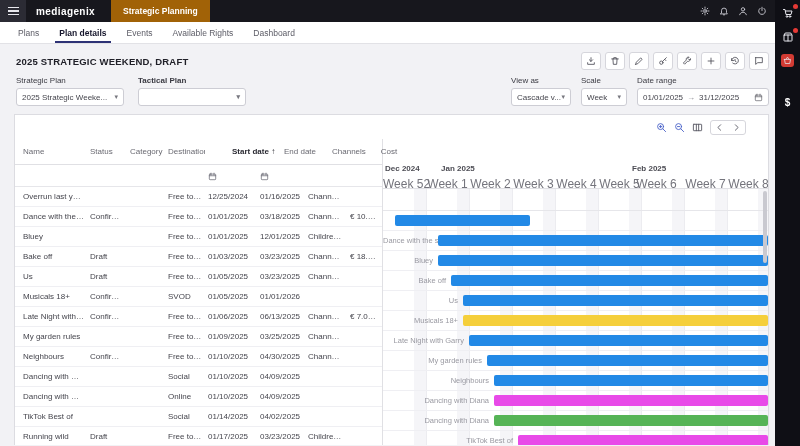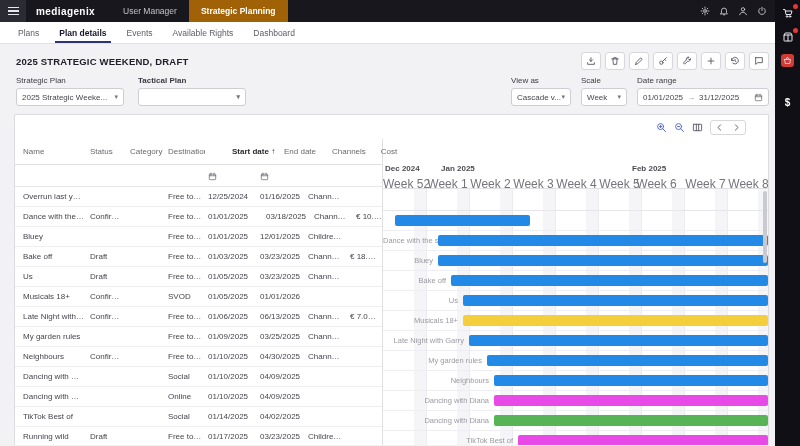--- a/index.html
+++ b/index.html
@@ -97,21 +97,20 @@
 <body>
 
 <div class="topbar">
   <div class="burger">
       <span></span>
       <span></span>
       <span></span>
     </div>
   <div class="logo">mediagenix</div>
   <div class="topnav">
-      <div class="topnav-item">User Manager</div>
       <div class="topnav-item active">Strategic Planning</div>
     </div>
   <div class="topbar-icons">
       <div class="tb-btn">
         <span class="ico">
           <svg viewBox="0 0 24 24" fill="none" stroke="currentColor" stroke-width="2" stroke-linecap="round" stroke-linejoin="round" width="10" height="10">
             <circle cx="12" cy="12" r="3.2"></circle>
             <path d="M12 2.5v3M12 18.5v3M2.5 12h3M18.5 12h3M5.3 5.3l2.1 2.1M16.6 16.6l2.1 2.1M18.7 5.3l-2.1 2.1M7.4 16.6l-2.1 2.1"></path>
           </svg>
         </span>
@@ -390,21 +389,21 @@
               <div class="td" style="width: 48px;">01/16/2025</div>
               <div class="td" style="width: 42px;">Channel 1</div>
               <div class="td right" style="width: 36px;"></div>
             </div>
             <div class="tr">
               <div class="td" style="width: 72px;">Dance with the stars</div>
               <div class="td" style="width: 40px;">Confirmed</div>
               <div class="td" style="width: 38px;"></div>
               <div class="td" style="width: 40px;">Free to air</div>
               <div class="td" style="width: 52px;">01/01/2025</div>
-              <div class="td" style="width: 48px; margin-left: 6px;">03/18/2025</div>
+              <div class="td" style="width: 48px;">03/18/2025</div>
               <div class="td" style="width: 42px;">Channel 1</div>
               <div class="td right" style="width: 36px;">€ 10.000,00</div>
             </div>
             <div class="tr">
               <div class="td" style="width: 72px;">Bluey</div>
               <div class="td" style="width: 40px;"></div>
               <div class="td" style="width: 38px;"></div>
               <div class="td" style="width: 40px;">Free to air</div>
               <div class="td" style="width: 52px;">01/01/2025</div>
               <div class="td" style="width: 48px;">12/01/2025</div>

